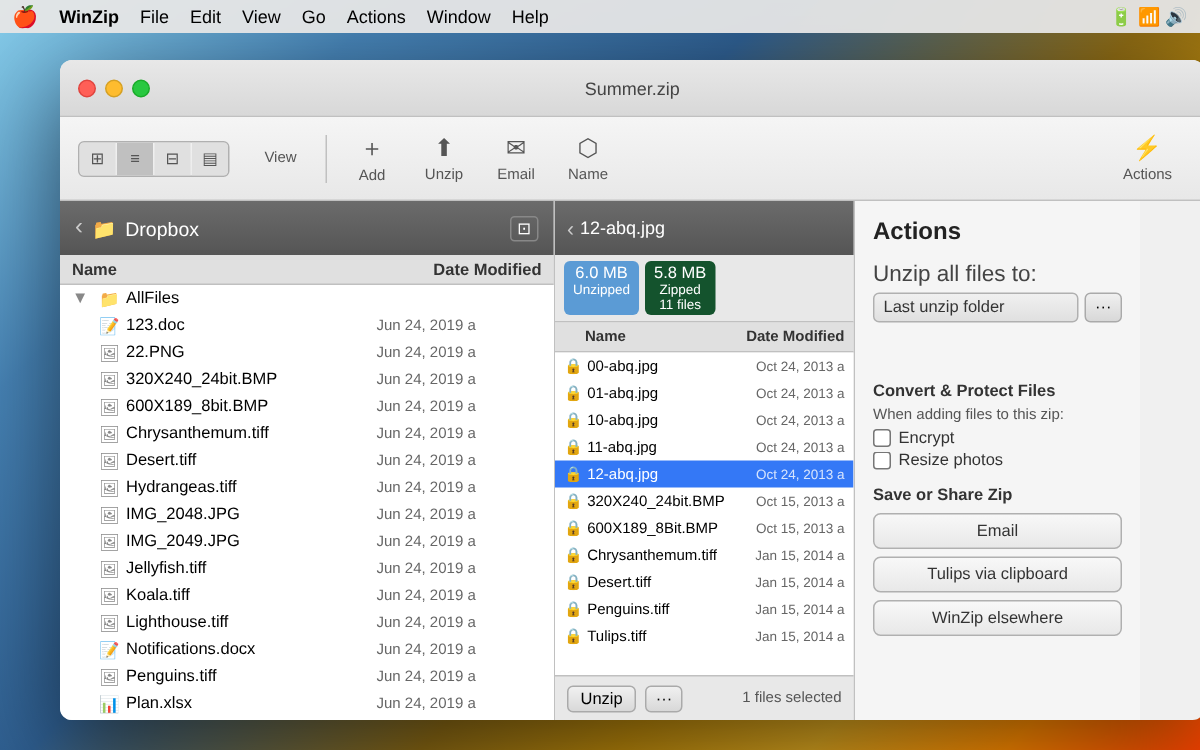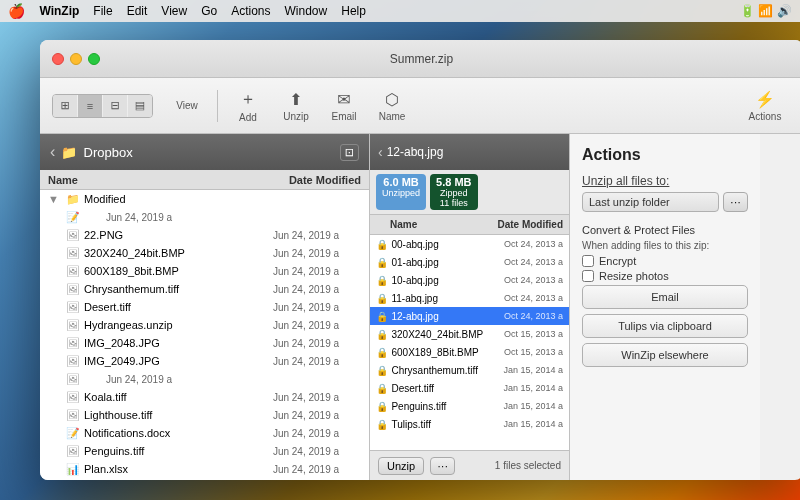--- a/index.html
+++ b/index.html
@@ -216,21 +216,21 @@
     .file-item {
       height: 18px;
       display: flex;
       align-items: center;
       padding: 0 8px;
       cursor: pointer;
       border-bottom: none;
     }
     .file-item .file-icon { font-size: 11px; margin-right: 4px; color: #888; width: 14px; flex-shrink: 0; }
     .file-item .file-name { flex: 1; font-size: 11px; overflow: hidden; text-overflow: ellipsis; white-space: nowrap; }
-    .file-item .file-date { width: 110px; font-size: 10px; color: #666; text-align: center; overflow: hidden; white-space: nowrap; }
+    .file-item .file-date { width: 110px; font-size: 10px; color: #666; text-align: left; overflow: hidden; white-space: nowrap; }
 
     
     .middle-panel {
       width: 200px;
       display: flex;
       flex-direction: column;
       border-right: 1px solid #c0c0c0;
     }
 
     
@@ -259,21 +259,21 @@
     .uz-badge {
       display: flex;
       flex-direction: column;
       align-items: center;
       padding: 2px 6px;
       border-radius: 4px;
       font-size: 9px;
     }
     .uz-badge.unzipped { background: #5b9bd5; color: white; }
     .uz-badge.zipped { background: #14532d; color: white; }
-    .uz-badge .uz-size { font-size: 11px; font-weight: 700; }
+    .uz-badge .uz-size { font-size: 11px; font-weight: 400; }
     .uz-badge .uz-label { font-size: 9px; }
     .uz-badge .uz-count { font-size: 9px; }
 
     .middle-file-list-header {
       height: 20px;
       background: #e0e0e0;
       border-bottom: 1px solid #c0c0c0;
       display: flex;
       align-items: center;
       padding: 0 6px;
@@ -345,25 +345,24 @@
       padding: 12px 12px;
       overflow-y: auto;
     }
     .actions-title {
       font-size: 16px;
       font-weight: 600;
       color: #222;
       margin-bottom: 10px;
     }
     .actions-section-label {
-      font-size: 12px;
+      font-size: 15px;
       font-weight: 500;
       color: #444;
       margin-bottom: 4px;
-      text-decoration: underline;
     }
     .last-unzip-row {
       display: flex;
       align-items: center;
       gap: 4px;
       margin-bottom: 12px;
     }
     .last-unzip-folder {
       flex: 1;
       background: linear-gradient(to bottom, #f0f0f0, #e0e0e0);
@@ -376,23 +375,24 @@
     .dots-btn-sm {
       background: linear-gradient(to bottom, #f0f0f0, #d8d8d8);
       border: 1px solid #aaa;
       border-radius: 4px;
       padding: 3px 6px;
       font-size: 11px;
       cursor: pointer;
     }
     .convert-protect-title {
       font-size: 11px;
-      font-weight: 400;
+      font-weight: 700;
       color: #333;
       margin-bottom: 4px;
+      margin-top: 28px;
     }
     .convert-desc {
       font-size: 10px;
       color: #555;
       margin-bottom: 4px;
     }
     .checkbox-row {
       display: flex;
       align-items: center;
       gap: 5px;
@@ -507,26 +507,27 @@
         <span style="margin-left:auto;font-size:13px;border:1px solid #888;padding:1px 4px;border-radius:3px;font-size:11px;">⊡</span>
       </div>
       <div class="file-list-header">
         <span class="col-name">Name</span>
         <span class="col-date">Date Modified</span>
       </div>
       <div class="file-list" id="left-file-list">
           <div class="file-item">
       <span class="file-icon">▼</span>
       <span class="file-icon">📁</span>
-      <span class="file-name">Modified</span>
+      <span class="file-name">AllFiles</span>
       <span class="file-date"></span>
     </div>
           <div class="file-item">
       <span class="file-icon" style="width:14px;"></span>
       <span class="file-icon">📝</span>
+      <span class="file-name">123.doc</span>
       <span class="file-date">Jun 24, 2019 a</span>
     </div>
           <div class="file-item">
       <span class="file-icon" style="width:14px;"></span>
       <span class="file-icon">🖼</span>
       <span class="file-name">22.PNG</span>
       <span class="file-date">Jun 24, 2019 a</span>
     </div>
           <div class="file-item">
       <span class="file-icon" style="width:14px;"></span>
@@ -548,38 +549,39 @@
     </div>
           <div class="file-item">
       <span class="file-icon" style="width:14px;"></span>
       <span class="file-icon">🖼</span>
       <span class="file-name">Desert.tiff</span>
       <span class="file-date">Jun 24, 2019 a</span>
     </div>
           <div class="file-item">
       <span class="file-icon" style="width:14px;"></span>
       <span class="file-icon">🖼</span>
-      <span class="file-name">Hydrangeas.unzip</span>
+      <span class="file-name">Hydrangeas.tiff</span>
       <span class="file-date">Jun 24, 2019 a</span>
     </div>
           <div class="file-item">
       <span class="file-icon" style="width:14px;"></span>
       <span class="file-icon">🖼</span>
       <span class="file-name">IMG_2048.JPG</span>
       <span class="file-date">Jun 24, 2019 a</span>
     </div>
           <div class="file-item">
       <span class="file-icon" style="width:14px;"></span>
       <span class="file-icon">🖼</span>
       <span class="file-name">IMG_2049.JPG</span>
       <span class="file-date">Jun 24, 2019 a</span>
     </div>
           <div class="file-item">
       <span class="file-icon" style="width:14px;"></span>
       <span class="file-icon">🖼</span>
+      <span class="file-name">Jellyfish.tiff</span>
       <span class="file-date">Jun 24, 2019 a</span>
     </div>
           <div class="file-item">
       <span class="file-icon" style="width:14px;"></span>
       <span class="file-icon">🖼</span>
       <span class="file-name">Koala.tiff</span>
       <span class="file-date">Jun 24, 2019 a</span>
     </div>
           <div class="file-item">
       <span class="file-icon" style="width:14px;"></span>
@@ -711,19 +713,20 @@
 
       <div class="checkbox-row">
         <input type="checkbox" style="">
         <span>Encrypt</span>
       </div>
       <div class="checkbox-row">
         <input type="checkbox" style="">
         <span>Resize photos</span>
       </div>
 
+      <div class="save-share-title">Save or Share Zip</div>
       <button class="action-btn">Email</button>
       <button class="action-btn">Tulips via clipboard</button>
       <button class="action-btn">WinZip elsewhere</button>
     </div>
 
   </div>
 </div>
 
 </body></html>

